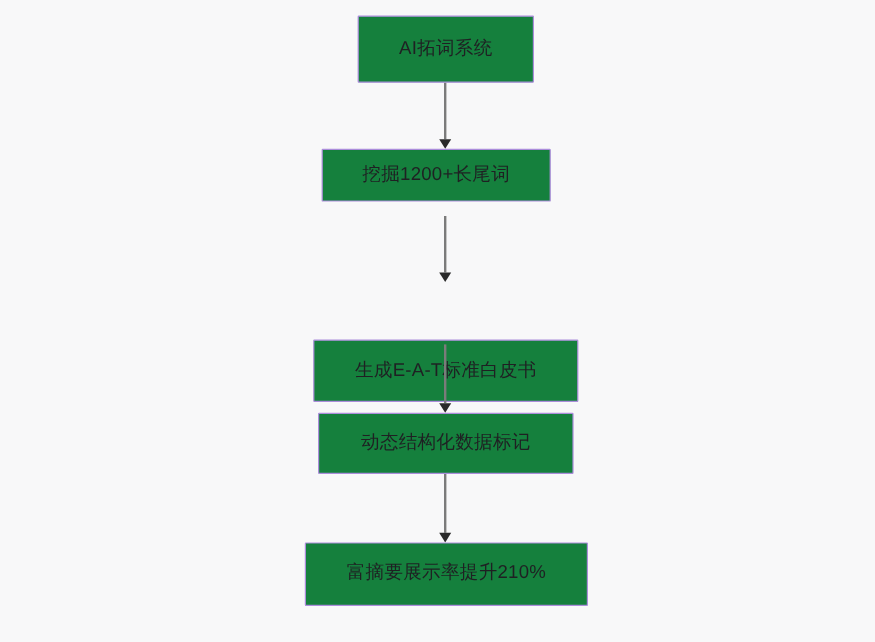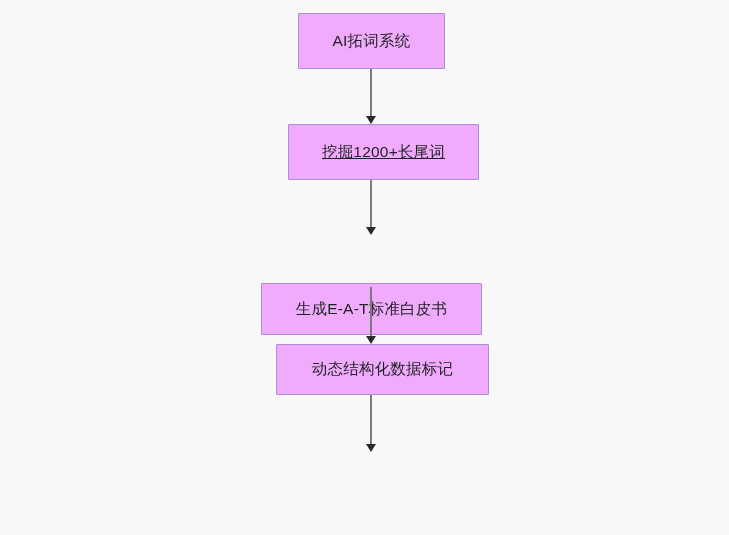--- a/index.html
+++ b/index.html
@@ -14,21 +14,21 @@
     overflow: hidden;
   }
   #flowchart-canvas {
     position: relative;
     width: 729px;
     height: 535px;
   }
   .node {
     position: absolute;
     box-sizing: border-box;
-    background: #f0abfc;
+    background: #15803d;
     border: 1.6px solid #ab8ddb;
     border-radius: 1px;
     display: flex;
     align-items: center;
     justify-content: center;
     color: #1f2023;
     font-size: 15.5px;
     line-height: 1.2;
     letter-spacing: 0.2px;
     white-space: nowrap;
@@ -55,35 +55,38 @@
 
 <div id="flowchart-canvas">
 
   <div class="node" style="left:298px; top:13px; width:147px; height:56px;">
     <span class="node-label">AI拓词系统</span>
   </div>
 
   <div class="connector" style="left:370px; top:69px; height:47px;"></div>
   <div class="arrowhead" style="left:366px; top:116px;"></div>
 
-  <div class="node" style="left:288px; top:124px; width:191px; height:56px;text-decoration:underline;">
+  <div class="node" style="left:268px; top:124px; width:191px; height:44px;">
     <span class="node-label">挖掘1200+长尾词</span>
   </div>
 
   <div class="connector" style="left:370px; top:180px; height:47px;"></div>
   <div class="arrowhead" style="left:366px; top:227px;"></div>
 
   <div class="node" style="left:261px; top:235px; width:221px; height:52px;margin-top:48px;">
     <span class="node-label">生成E-A-T标准白皮书</span>
   </div>
 
   <div class="connector" style="left:370px; top:287px; height:49px;"></div>
   <div class="arrowhead" style="left:366px; top:336px;"></div>
 
-  <div class="node" style="left:276px; top:344px; width:213px; height:51px;">
+  <div class="node" style="left:265px; top:344px; width:213px; height:51px;">
     <span class="node-label">动态结构化数据标记</span>
   </div>
 
   <div class="connector" style="left:370px; top:395px; height:49px;"></div>
   <div class="arrowhead" style="left:366px; top:444px;"></div>
 
+  <div class="node" style="left:254px; top:452px; width:236px; height:53px;">
+    <span class="node-label">富摘要展示率提升210%</span>
+  </div>
 
 </div>
 
 </body></html>

